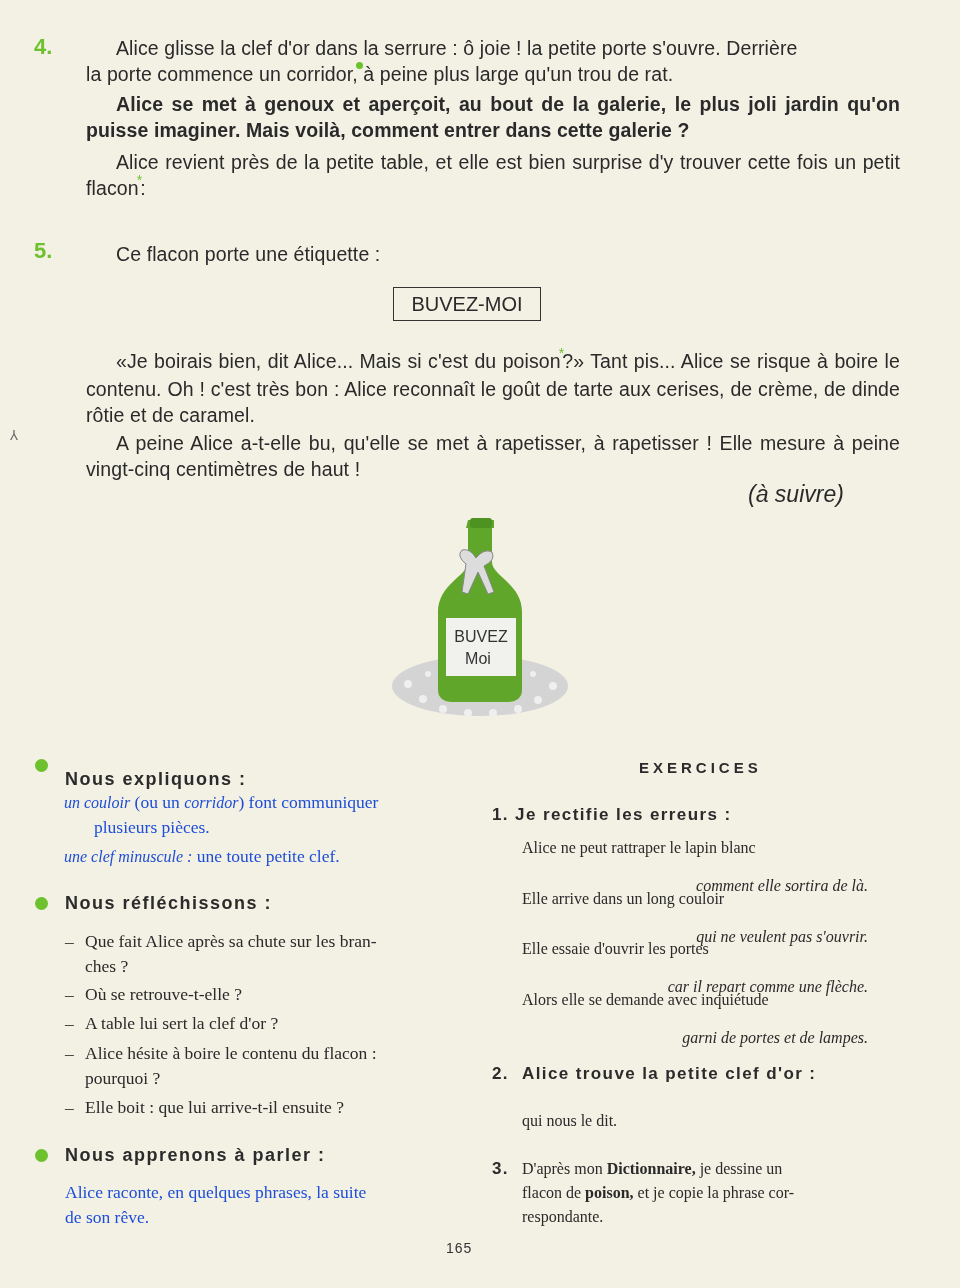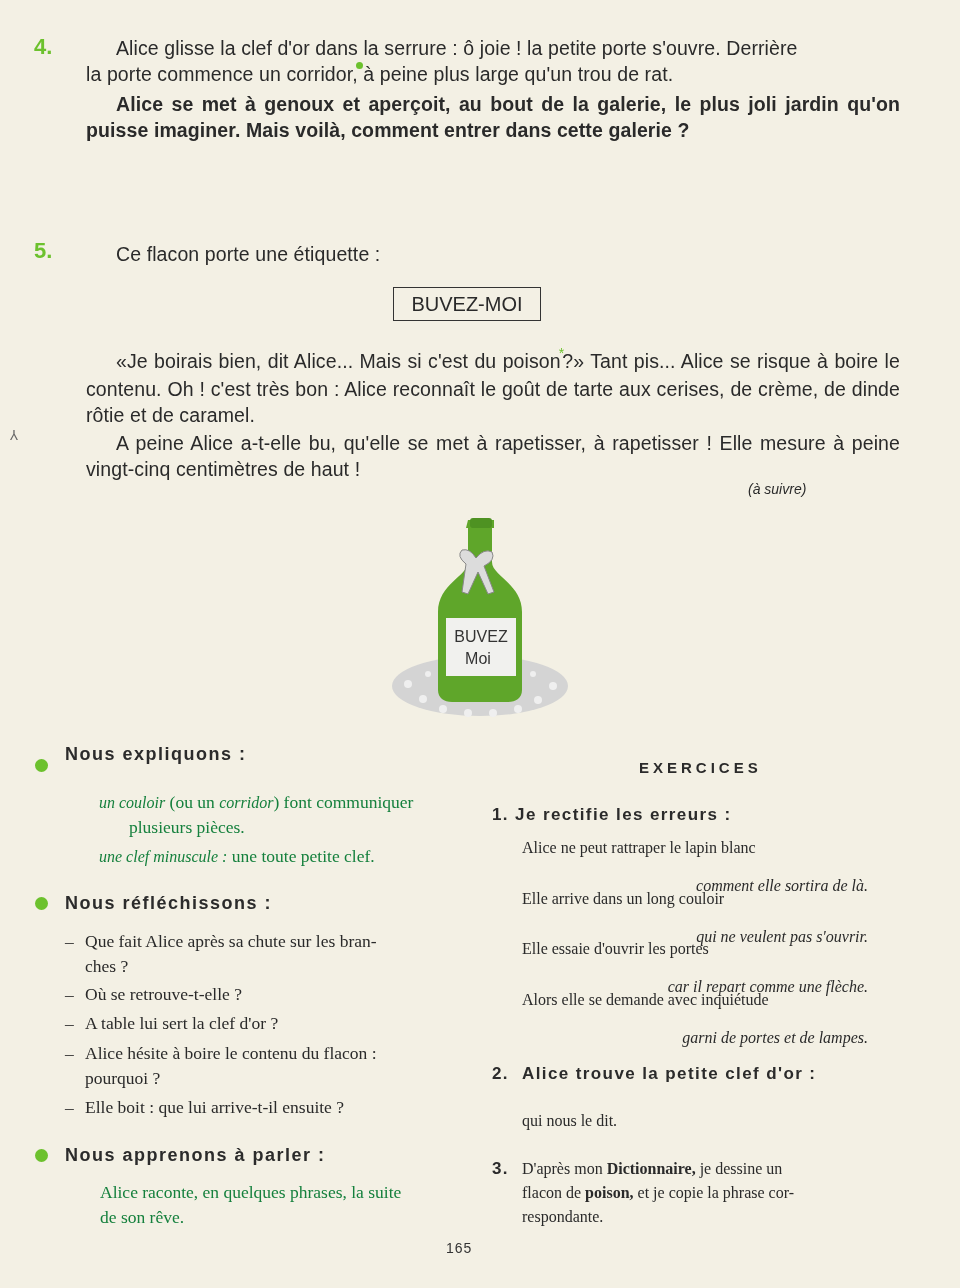--- a/index.html
+++ b/index.html
@@ -12,27 +12,27 @@
   .page { position:absolute; inset:0; }
 
   .num-green { position:absolute; color:#6cc12d; font-size:22px; font-weight:bold; font-family:"Liberation Sans", sans-serif; }
   .para { position:absolute; left:86px; width:814px; font-size:19.5px; line-height:26px; text-align:justify; letter-spacing:0.1px; }
   .para .indent { display:inline-block; width:30px; }
   .asterisk { color:#6cc12d; font-size:14px; position:relative; top:-10px; margin:0 -2px; }
   .dot-green { display:inline-block; width:7px; height:7px; border-radius:50%; background:#6cc12d; position:relative; top:-12px; margin-left:-2px; margin-right:-5px;}
 
   .label-box { position:absolute; left:393px; top:287px; width:148px; height:34px; border:1.5px solid #333; box-sizing:border-box; font-size:20px; line-height:32px; text-align:center; }
 
-  .suivre { position:absolute; left:748px; top:481px; font-size:14px; font-style:italic; }
+  .suivre { position:absolute; left:748px; top:481px; font-size:23px; font-style:italic; }
 
   .bottle-wrap { position:absolute; left:388px; top:514px; width:185px; height:210px; }
 
   .sec-head { position:absolute; font-family:"Liberation Sans", sans-serif; font-weight:bold; font-size:18px; letter-spacing:1.5px; color:#2b2b2b; }
   .bullet { position:absolute; width:13px; height:13px; border-radius:50%; background:#6cc12d; }
-  .serif-text { position:absolute; font-family:"Liberation Serif", serif; font-size:17.5px; line-height:25px; color:#15803d;margin-left:35px; }
+  .serif-text { position:absolute; font-family:"Liberation Serif", serif; font-size:17.5px; line-height:25px; color:#1d4ed8; }
   .it { font-style:italic; font-size:16px; }
   .dash-item { position:absolute; left:65px; width:378px; font-family:"Liberation Serif", serif; font-size:17.5px; line-height:25px; }
   .dash-item .d { display:inline-block; width:20px; }
   .dash-item .cont { padding-left:20px; display:block; }
 
   .ex-title { position:absolute; left:639px; top:759px; font-family:"Liberation Sans", sans-serif; font-weight:bold; font-size:15px; letter-spacing:4px; color:#2b2b2b;}
   .ex-head { position:absolute; font-family:"Liberation Sans", sans-serif; font-weight:bold; font-size:17px; letter-spacing:1.4px; color:#2b2b2b; }
   .ex-line { position:absolute; left:522px; font-family:"Liberation Serif", serif; font-size:16px; line-height:24px; }
   .ex-sub { position:absolute; right:92px; font-family:"Liberation Serif", serif; font-style:italic; font-size:16px; line-height:22px; text-align:right;margin-top:14px;}
   .bold-serif { font-weight:bold; }
@@ -45,20 +45,23 @@
 
 <div class="page">
 
   <div class="num-green" style="left:34px; top:34px;">4.</div>
   <div class="para" style="top:35px;">
     <span class="indent"></span><span>Alice glisse la clef d'or dans la serrure : ô joie ! la petite porte s'ouvre. Derrière</span><br>
     <span>la porte commence un corridor,</span><span class="dot-green"></span><span> à peine plus large qu'un trou de rat.</span>
   </div>
   <div class="para" style="top:91px;font-weight:bold;">
     <span class="indent"></span><span>Alice se met à genoux et aperçoit, au bout de la galerie, le plus joli jardin qu'on puisse imaginer. Mais voilà, comment entrer dans cette galerie ?</span>
+  </div>
+  <div class="para" style="top:149px;">
+    <span class="indent"></span><span>Alice revient près de la petite table, et elle est bien surprise d'y trouver cette fois un petit flacon</span><span class="asterisk">*</span><span>:</span>
   </div>
 
   <div class="num-green" style="left:34px; top:238px;">5.</div>
   <div class="para" style="top:241px;">
     <span class="indent"></span><span>Ce flacon porte une étiquette :</span>
   </div>
   <div class="label-box">BUVEZ-MOI</div>
 
   <div class="para" style="top:348px;">
     <span class="indent"></span><span>«Je boirais bien, dit Alice... Mais si c'est du poison</span><span class="asterisk">*</span><span>?» Tant pis... Alice se risque à boire le contenu. Oh ! c'est très bon : Alice reconnaît le goût de tarte aux cerises, de crème, de dinde rôtie et de caramel.</span>
@@ -86,21 +89,21 @@
       <path d="M80 6 h26 v8 h-2 v34 c0 14 30 22 30 50 v78 c0 8 -6 12 -14 12 h-56 c-8 0 -14 -4 -14 -12 v-78 c0 -28 30 -36 30 -50 v-34 h-2 z" fill="#5fa62a"></path>
       <rect x="82" y="4" width="22" height="10" rx="3" fill="#4e9222"></rect>
       <path d="M78 50 q-10 -8 -4 -14 q8 -2 14 8 q8 -10 16 -6 q4 8 -8 14 l10 26 l-6 2 l-10 -22 l-10 22 l-6 -2 z" fill="#dcdcdc" stroke="#888" stroke-width="1"></path>
       <rect x="58" y="104" width="70" height="58" fill="#f1f1ee"></rect>
       <text x="93" y="128" font-family="Liberation Sans, sans-serif" font-size="16" text-anchor="middle" fill="#333">BUVEZ</text>
       <text x="90" y="150" font-family="Liberation Sans, sans-serif" font-size="16" text-anchor="middle" fill="#333">Moi</text>
     </svg>
   </div>
 
   <div class="bullet" style="left:35px; top:759px;"></div>
-  <div class="sec-head" style="left:65px; top:744px;">Nous expliquons :</div>
+  <div class="sec-head" style="left:65px; top:769px;">Nous expliquons :</div>
   <div class="serif-text" style="left:64px; top:790px; width:380px;">
     <span class="it">un couloir</span><span> (ou un </span><span class="it">corridor</span><span>) font communiquer</span><br>
     <span style="padding-left:30px;">plusieurs pièces.</span>
   </div>
   <div class="serif-text" style="left:64px; top:844px; width:380px;">
     <span class="it">une clef minuscule :</span><span> une toute petite clef.</span>
   </div>
 
   <div class="bullet" style="left:35px; top:897px;"></div>
   <div class="sec-head" style="left:65px; top:893px;">Nous réfléchissons :</div>

